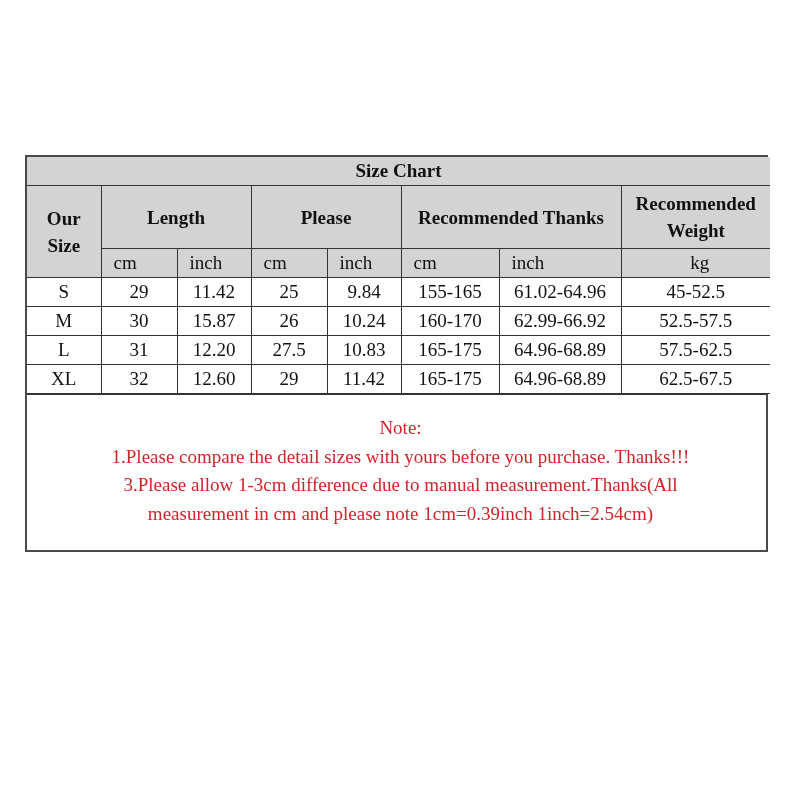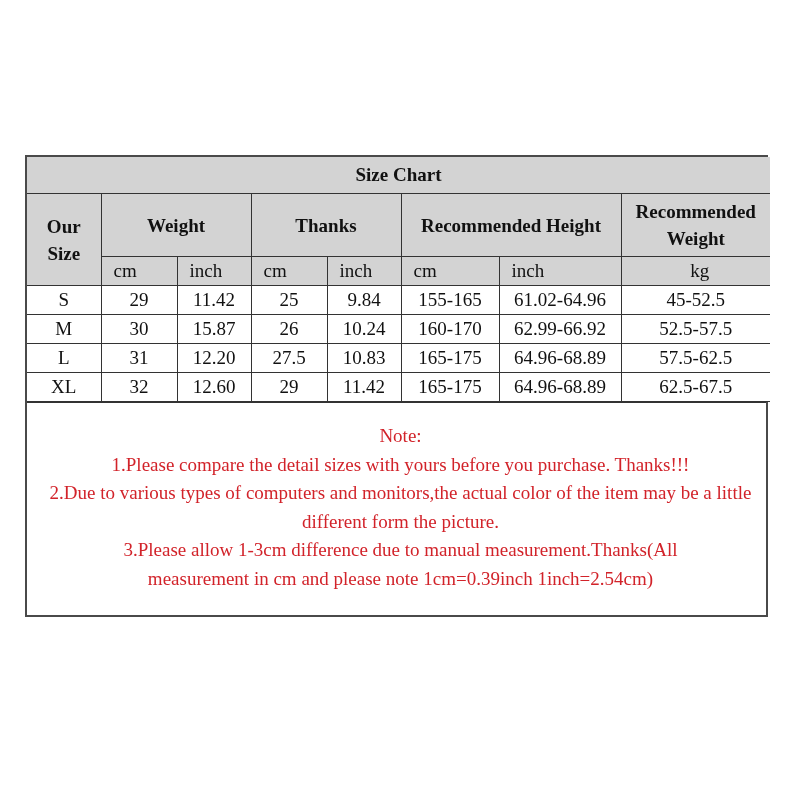--- a/index.html
+++ b/index.html
@@ -2,21 +2,21 @@
 <html><head>
 <meta charset="utf-8">
 <style>
   html, body { margin: 0; padding: 0; }
   body { width: 800px; height: 800px; background: #ffffff; position: relative; overflow: hidden;
          font-family: "Liberation Serif", "DejaVu Serif", serif; color: #111; }
   .wrap { position: absolute; left: 25px; top: 155px; width: 743px; border: 2px solid #4a4a4a; box-sizing: border-box; }
   table { border-collapse: collapse; width: 100%; table-layout: fixed; }
   td, th { border: 1.5px solid #333; padding: 0; font-weight: normal; text-align: center; vertical-align: middle; }
   .gray { background: #d3d3d3; }
-  .title { font-weight: bold; font-size: 19px; height: 36px; border-top: none; border-left: none; border-right: none; }
+  .title { font-weight: bold; font-size: 19px; height: 28px; border-top: none; border-left: none; border-right: none; }
   .hdr { font-weight: bold; font-size: 19px; height: 62px; line-height: 27px; }
   .unit { font-size: 19px; height: 28px; text-align: left; padding-left: 12px; }
   .unit.c { text-align: center; padding-left: 8px; }
   .cell { font-size: 19px; height: 28px; background: #fff; }
   tr td:first-child { border-left: none; }
   tr td:last-child { border-right: none; }
   .notes { border-top: 1.5px solid #333; background: #fff; color: #d2232a; text-align: center;
            font-size: 19px; line-height: 28.5px; padding: 19px 0 22px 8px; }
   .notes div { white-space: normal; }
 </style>
@@ -36,23 +36,23 @@
         <col style="width:149px">
     </colgroup>
     <tbody>
         <tr>
       <td colspan="8" class="gray title">Size Chart</td>
     </tr>
     <tr>
       <td rowspan="2" class="gray hdr">
         <span style="display:inline-block;width:50px;">Our Size</span>
       </td>
-      <td colspan="2" class="gray hdr">Weight</td>
-      <td colspan="2" class="gray hdr">Thanks</td>
-      <td colspan="2" class="gray hdr">Recommended Height</td>
+      <td colspan="2" class="gray hdr">Length</td>
+      <td colspan="2" class="gray hdr">Please</td>
+      <td colspan="2" class="gray hdr">Recommended Thanks</td>
       <td class="gray hdr">
         <span style="display:inline-block;width:142px;">Recommended Weight</span>
       </td>
     </tr>
     <tr>
       <td class="gray unit">cm</td>
       <td class="gray unit">inch</td>
       <td class="gray unit">cm</td>
       <td class="gray unit">inch</td>
       <td class="gray unit">cm</td>
@@ -98,16 +98,15 @@
       <td class="cell">165-175</td>
       <td class="cell">64.96-68.89</td>
       <td class="cell">62.5-67.5</td>
     </tr>
   </tbody>
     </table>
 
   <div class="notes">
     <div>Note:</div>
     <div>1.Please compare the detail sizes with yours before you purchase. Thanks!!!</div>
-    <div style="padding:0 4px;">2.Due to various types of computers and monitors,the actual color of the item may be a little different form the picture.</div>
     <div style="padding:0 40px;">3.Please allow 1-3cm difference due to manual measurement.Thanks(All measurement in cm and please note 1cm=0.39inch 1inch=2.54cm)</div>
   </div>
 </div>
 
 </body></html>

